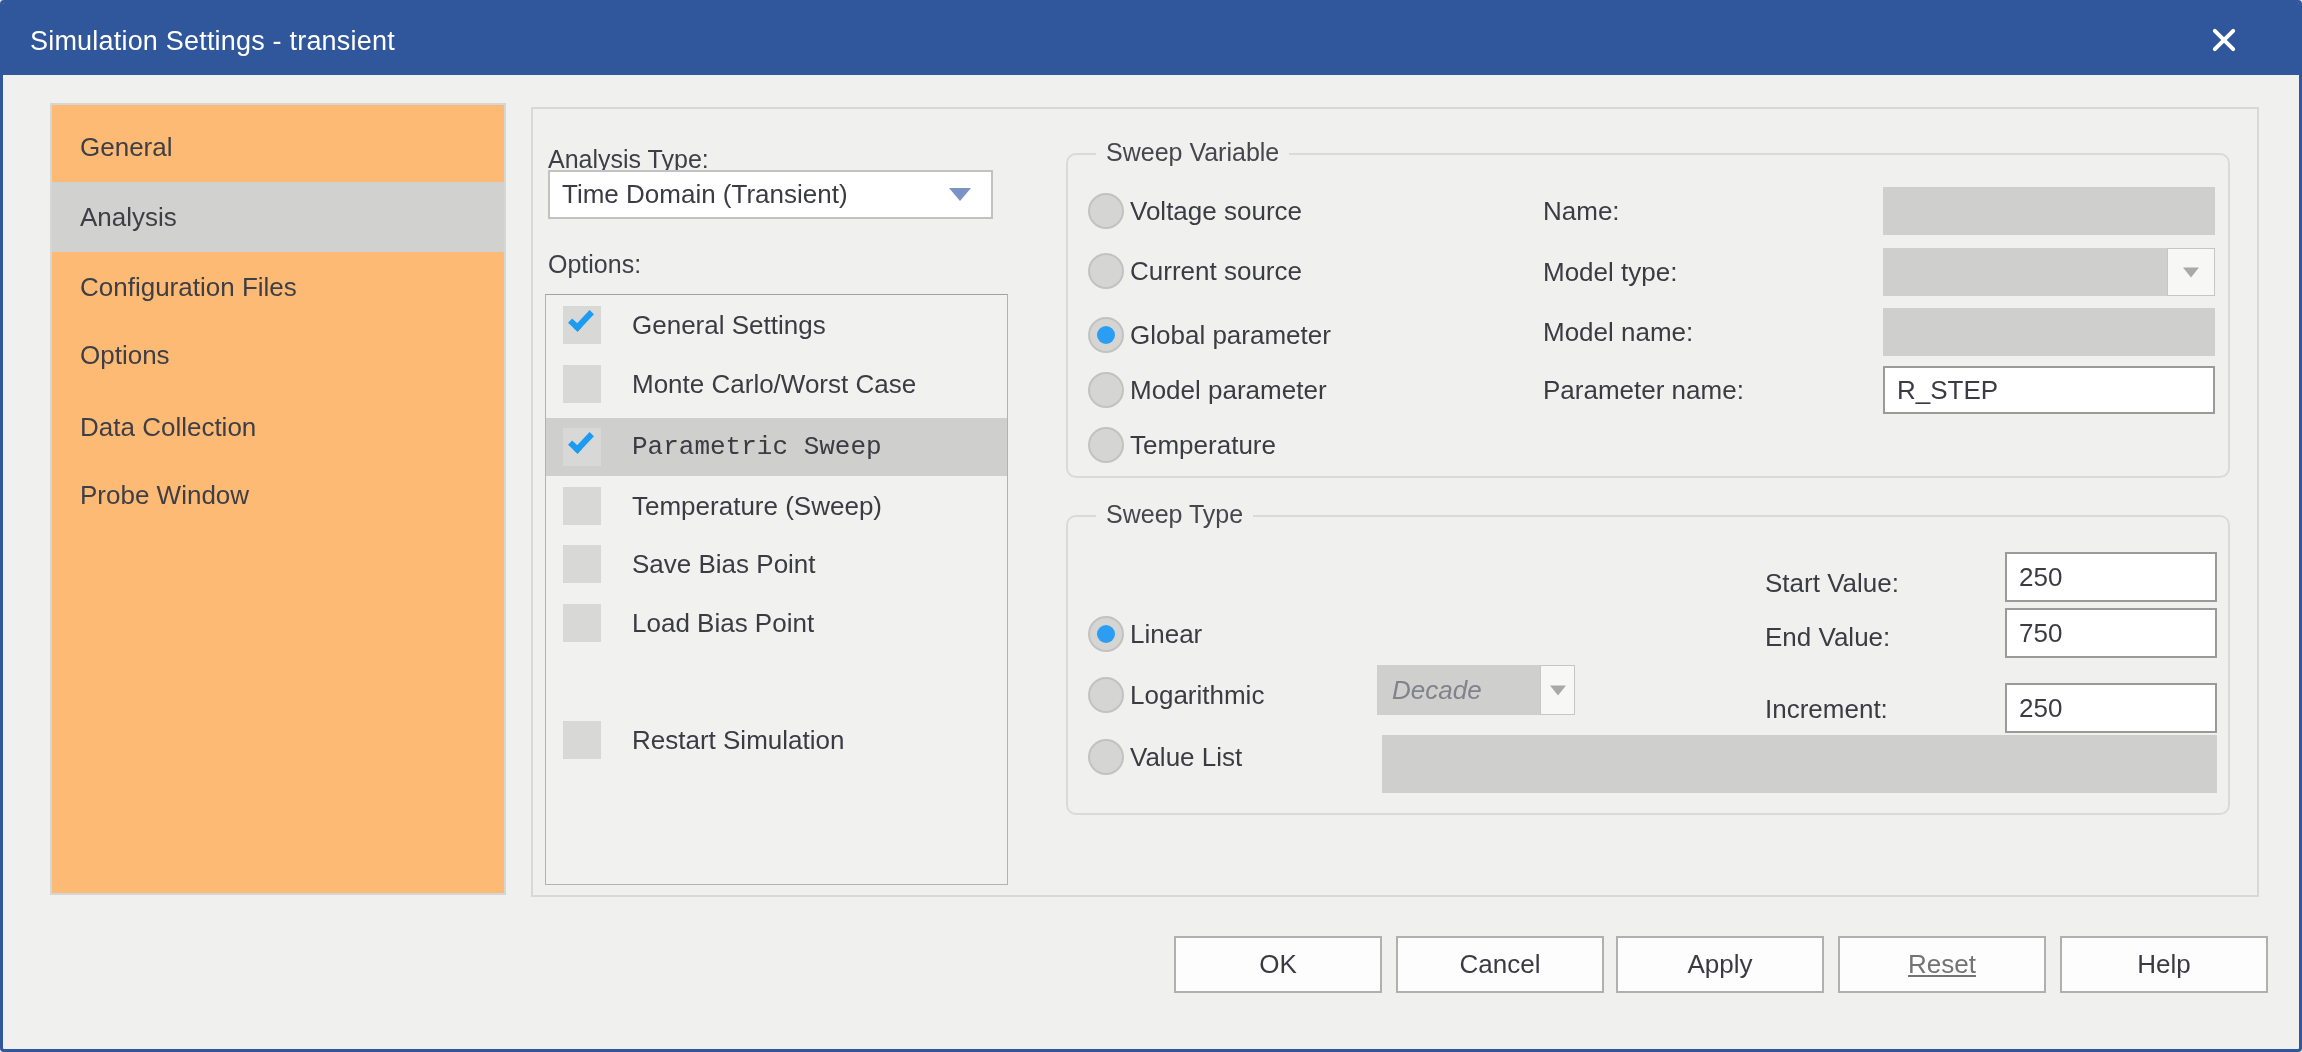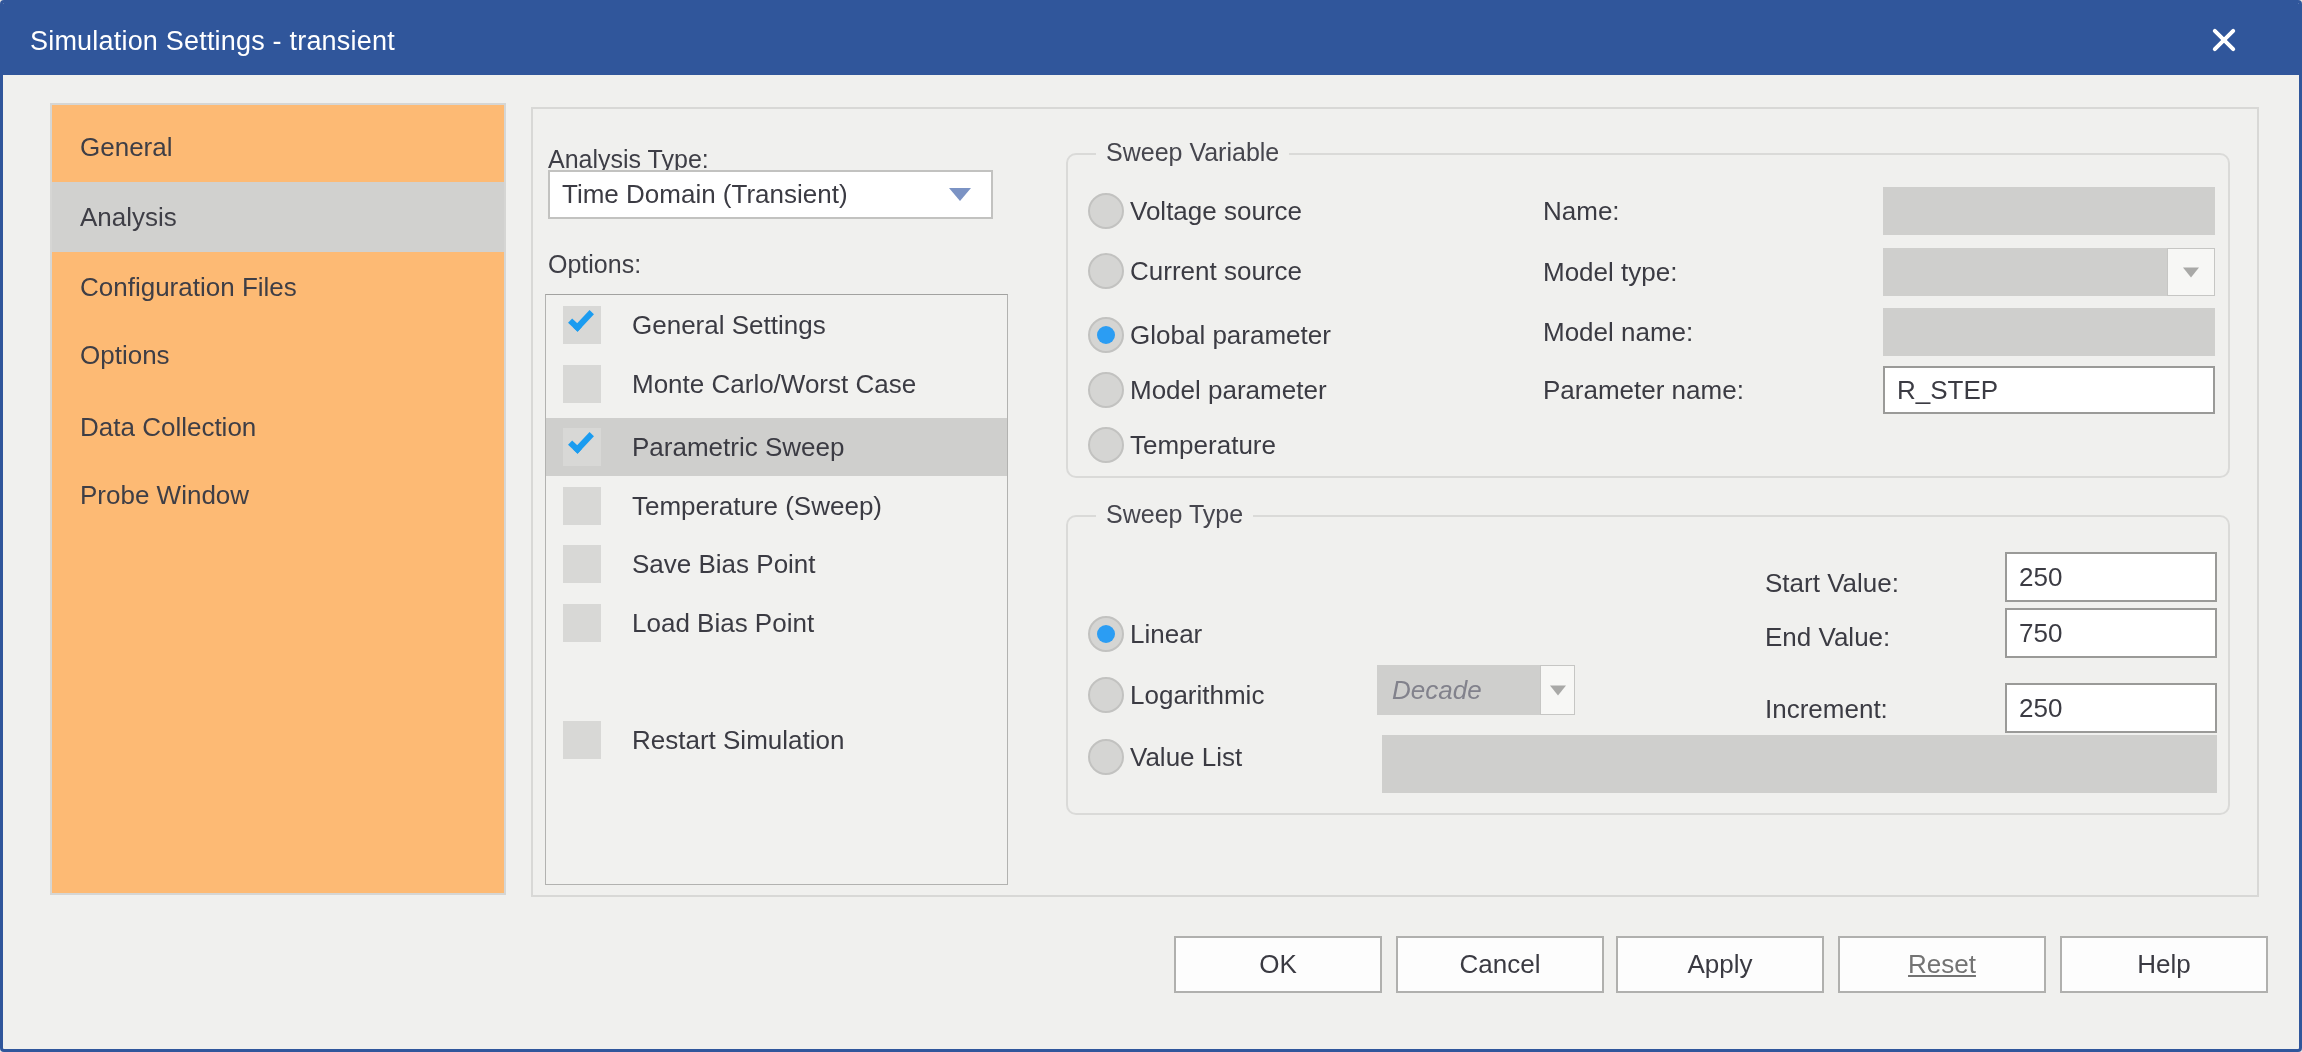--- a/index.html
+++ b/index.html
@@ -38,21 +38,21 @@
   .dropdown .dd-text { position:absolute; left:12px; top:0; line-height:45px; font-size:26px; color:#3b3b43; white-space:nowrap; }
   .arrow-down { position:absolute; width:0; height:0; border-left:11px solid transparent;
                 border-right:11px solid transparent; border-top:13px solid #7b93c4; }
   .dropdown .arrow-down { right:20px; top:16px; }
   .opt-label-hdr { left:15px; top:141px; }
 
   
   .listbox { position:absolute; left:12px; top:185px; width:463px; height:591px;
              background:#f1f1ef; border:1px solid #b2b2b0; border-top-color:#a2a2a0; }
   .opt-row { position:absolute; left:0; width:100%; height:58px; cursor:pointer; }
-  .opt-row.highlighted { background:#cfcfcd; }
+  .opt-row.highlighted { background:#cfcfcd;font-family:Liberation Mono, monospace; }
   .checkbox { position:absolute; left:17px; top:10px; width:38px; height:38px; background:#d8d8d6; cursor:pointer; }
   .check-icon { display:none; position:absolute; left:6px; top:6px; width:24px; height:13px;
                 border-left:6px solid #1b9cf0; border-bottom:6px solid #1b9cf0; transform:rotate(-47deg); }
   .checkbox.checked .check-icon { display:block; }
   .opt-text { position:absolute; left:86px; top:0; line-height:58px; font-size:26px; color:#3b3b43; white-space:nowrap; }
 
   
   .group { position:absolute; border:2px solid #dadad8; border-radius:10px; }
   .group-sv { left:533px; top:44px;  width:1164px; height:325px; }
   .group-st { left:533px; top:406px; width:1164px; height:300px; }

